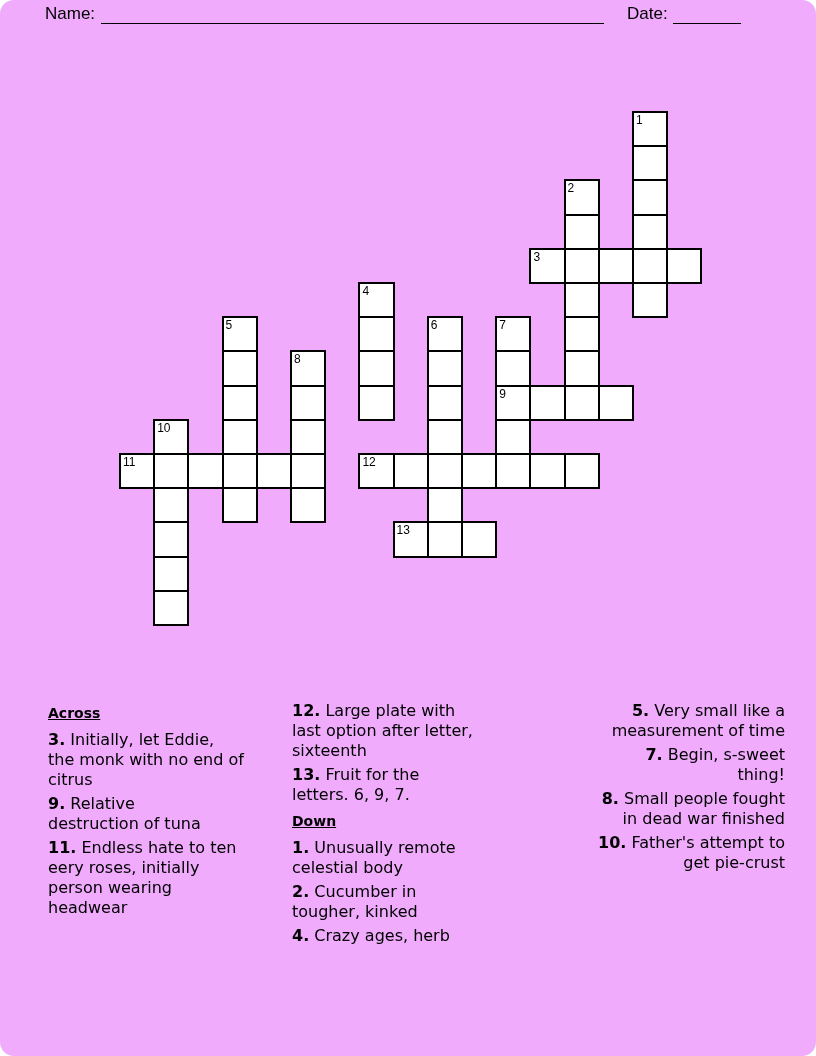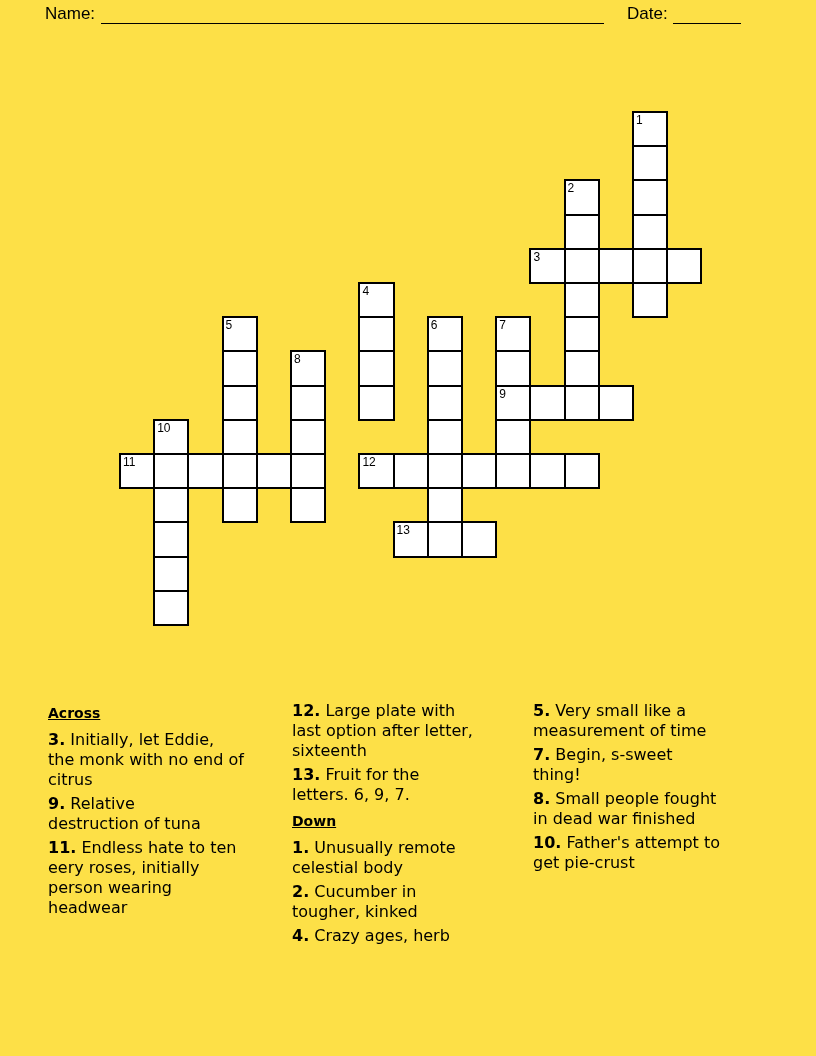--- a/index.html
+++ b/index.html
@@ -1,19 +1,19 @@
 <!DOCTYPE html>
 <html><head>
 <meta charset="utf-8">
 <style>
   html, body { margin: 0; padding: 0; }
   body { width: 816px; height: 1056px; background: #ffffff; }
   .page {
     position: relative; width: 816px; height: 1056px;
-    background: #fde047; overflow: hidden; color: #000000;
+    background: #f0abfc; overflow: hidden; color: #000000; border-radius: 14px;
   }
   
   .hdr-label {
     position: absolute; top: 4px;
     font-family: "Liberation Sans", sans-serif; font-size: 17px; color: #000;
   }
   .rule { position: absolute; top: 4px; height: 19px; border-bottom: 1.5px solid #000; }
   #name-label { left: 45px; }
   #name-line  { left: 101px; width: 503px; }
   #date-label { left: 627px; }
@@ -34,21 +34,21 @@
     position: absolute; left: 2px; top: 1px;
     font-family: "Liberation Sans", sans-serif; font-size: 12px; line-height: 12px;
   }
   
   .clue-col {
     position: absolute; top: 701px;
     font-family: "DejaVu Sans", sans-serif; font-size: 16px; line-height: 20px;
   }
   #clue-col-0 { left: 48px;  width: 246px; }
   #clue-col-1 { left: 292px; width: 240px; }
-  #clue-col-2 { left: 533px; width: 252px; }
+  #clue-col-2 { left: 533px; width: 252px; text-align: right; }
   .clue { margin: 0 0 4px 0; }
   .clue b { font-weight: 700; }
   .clue-text { white-space: pre-line; margin-top: 46px; }
   .clue-header {
     font-weight: 700; text-decoration: underline;
     font-size: 14px; line-height: 24px; margin: 0 0 5px 0;
   }
 </style>
 </head>
 <body>

